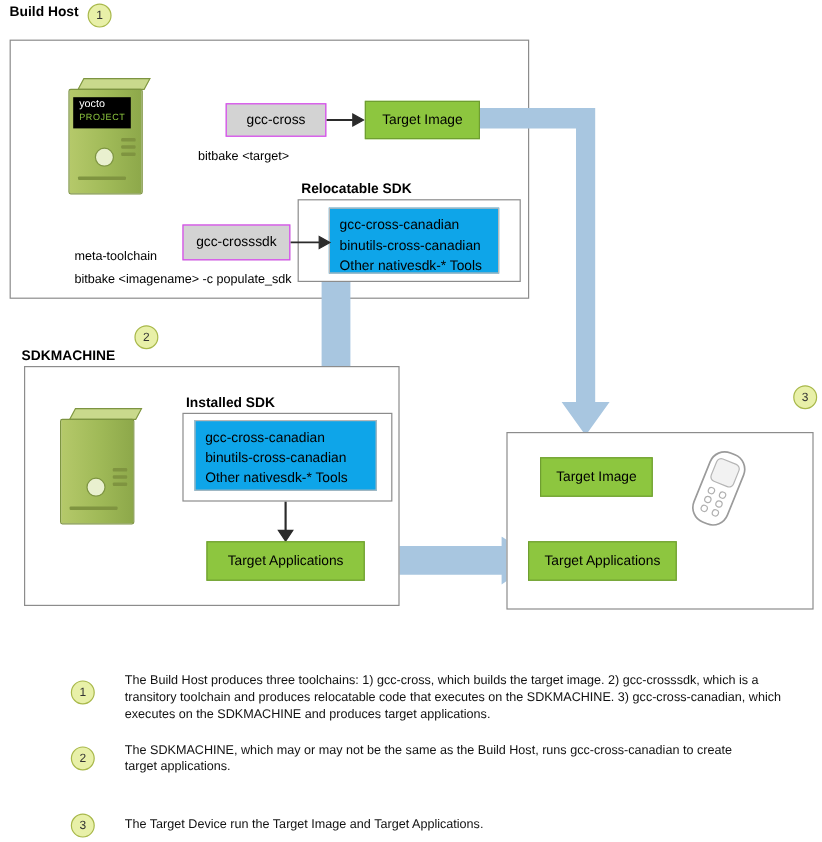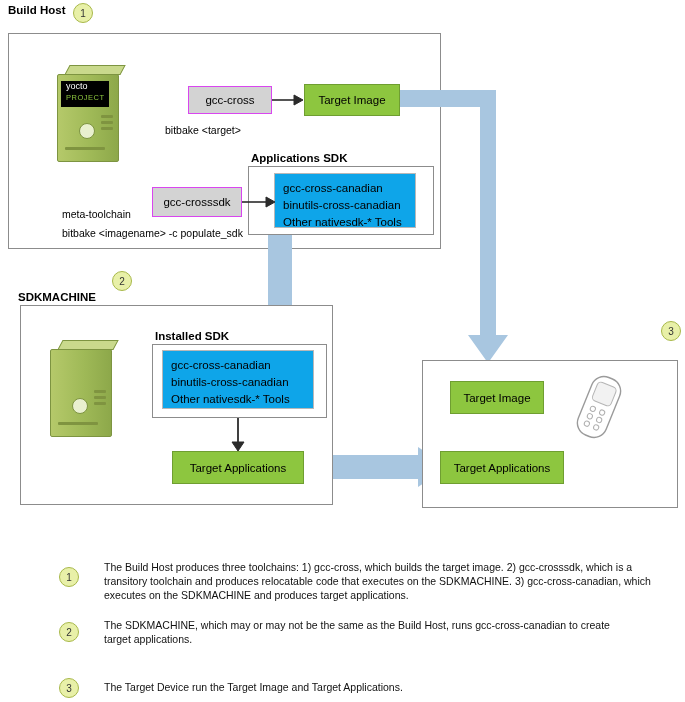--- a/index.html
+++ b/index.html
@@ -140,21 +140,21 @@
 
 <svg class="abs" style="left:272px; top:92px; width:32px; height:16px;">
   <line x1="0" y1="8" x2="22" y2="8" stroke="#2b2b2b" stroke-width="1.6"></line>
   <polygon points="22,3 31,8 22,13" class="dark-arrow"></polygon>
 </svg>
 
 <div class="abs green-box" style="left:304px; top:84px; width:96px; height:32px;">Target Image</div>
 
 <div class="abs plain-text" style="left:165px; top:124px;">bitbake &lt;target&gt;</div>
 
-<div class="abs label-bold" style="left:251px; top:152px;">Applications SDK</div>
+<div class="abs label-bold" style="left:251px; top:152px;">Relocatable SDK</div>
 <div class="abs panel" style="left:248px; top:166px; width:186px; height:69px;"></div>
 <div class="abs sdk-list" style="left:274px; top:173px; width:142px; height:55px;">
   <div>gcc-cross-canadian</div>
   <div>binutils-cross-canadian</div>
   <div>Other nativesdk-* Tools</div>
 </div>
 
 <div class="abs gray-box" style="left:152px; top:187px; width:90px; height:30px;">gcc-crosssdk</div>
 
 <svg class="abs" style="left:242px; top:194px; width:34px; height:16px;">

